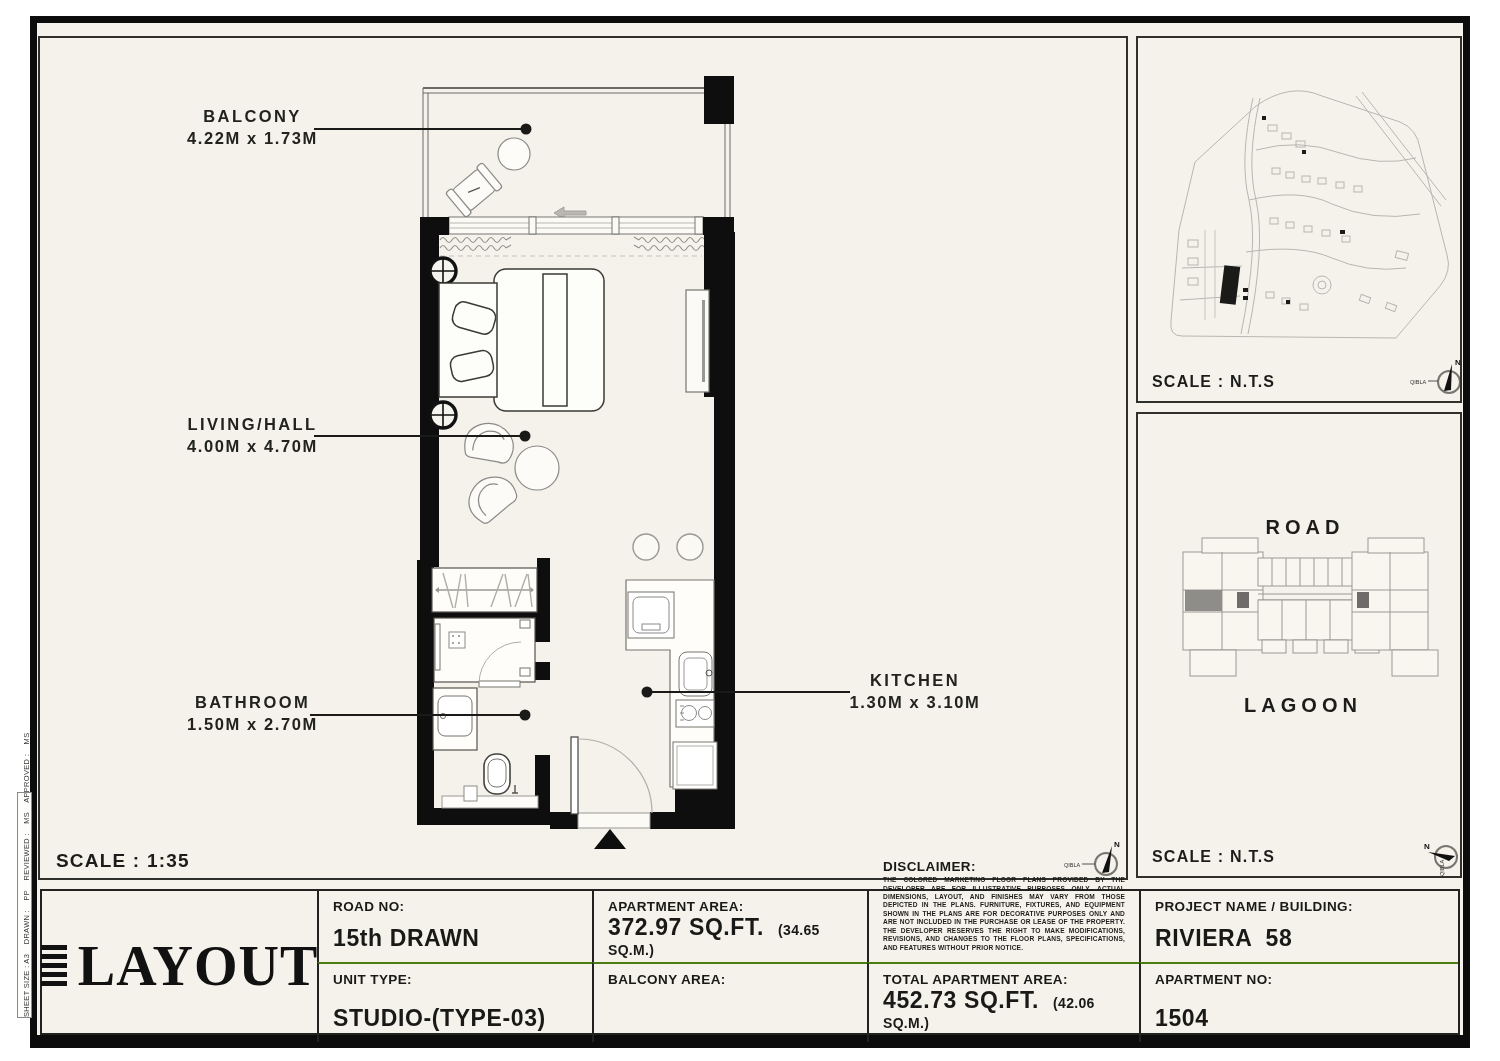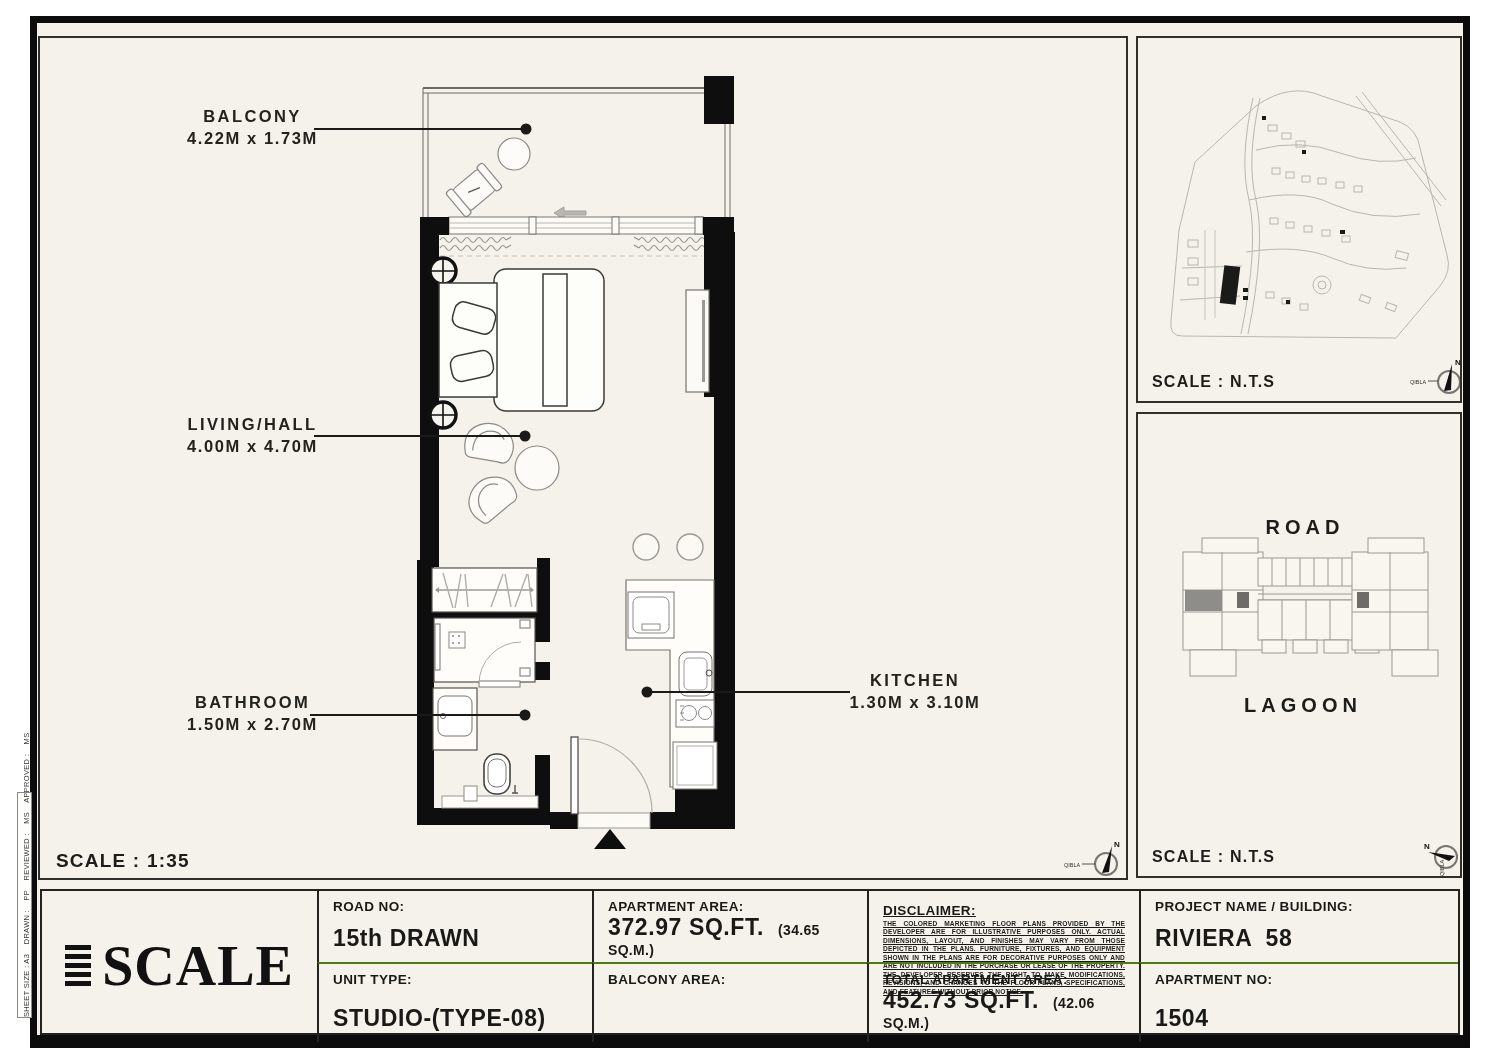--- a/index.html
+++ b/index.html
@@ -25,21 +25,21 @@
     display:flex;flex-direction:column;justify-content:space-between;}
   .cell.rowb{border-top:2px solid #4d7c0f;}
   .cell .lbl{font-size:13.5px;font-weight:700;letter-spacing:0.4px;}
   .cell .val{font-size:23px;font-weight:700;letter-spacing:0.6px;white-space:pre;}
   .cell .metric{font-size:14px;font-weight:700;letter-spacing:0.3px;margin-left:14px;}
   .logo-cell{grid-row:1/3;border-left:none;display:flex;align-items:center;justify-content:center;}
   .logo-wrap{display:flex;align-items:center;}
   .logo-bars{display:flex;flex-direction:column;justify-content:space-between;width:26px;height:41px;margin-right:11px;}
   .logo-bars span{display:block;height:5.4px;background:#111;}
   .logo-text{font-family:"Liberation Serif",serif;font-size:56px;font-weight:700;letter-spacing:1px;color:#111;line-height:1;}
-  .disc-cell{justify-content:space-between;padding-top:12px;text-decoration:underline;}
+  .disc-cell{justify-content:flex-end;padding-top:12px;}
   .disc-cell .lbl{margin-bottom:2px;}
   .disc-text{font-size:6.6px;line-height:1.28;font-weight:700;text-align:justify;letter-spacing:0.15px;color:#1c1c1a;}
   
   .side-strip{position:absolute;left:17px;top:792px;width:15px;height:226px;background:#fdfdfb;
     border:1px solid #8a8a86;box-sizing:border-box;overflow:visible;}
   .side-strip-inner{position:absolute;left:2px;top:0;width:226px;height:13px;font-size:7.5px;color:#3a3a36;
     letter-spacing:0.3px;white-space:pre;transform:rotate(-90deg) translateX(-224px);transform-origin:0 0;line-height:13px;}
 </style>
 </head>
 <body>
@@ -345,42 +345,42 @@
   <section class="title-block">
     <div class="cell logo-cell">
       <div class="logo-wrap">
         <div class="logo-bars">
             <span></span>
             <span></span>
             <span></span>
             <span></span>
             <span></span>
           </div>
-        <div class="logo-text">SCALE</div>
+        <div class="logo-text">LAYOUT</div>
       </div>
     </div>
     <div class="cell">
       <div class="lbl">ROAD NO:</div>
       <div class="val">15th DRAWN</div>
     </div>
     <div class="cell">
       <div class="lbl">APARTMENT AREA:</div>
       <div><span class="val">372.97 SQ.FT.</span><span class="metric">(34.65 SQ.M.)</span></div>
     </div>
     <div class="cell disc-cell">
       <div class="lbl">DISCLAIMER:</div>
       <div class="disc-text">THE COLORED MARKETING FLOOR PLANS PROVIDED BY THE DEVELOPER ARE FOR ILLUSTRATIVE PURPOSES ONLY. ACTUAL DIMENSIONS, LAYOUT, AND FINISHES MAY VARY FROM THOSE DEPICTED IN THE PLANS. FURNITURE, FIXTURES, AND EQUIPMENT SHOWN IN THE PLANS ARE FOR DECORATIVE PURPOSES ONLY AND ARE NOT INCLUDED IN THE PURCHASE OR LEASE OF THE PROPERTY. THE DEVELOPER RESERVES THE RIGHT TO MAKE MODIFICATIONS, REVISIONS, AND CHANGES TO THE FLOOR PLANS, SPECIFICATIONS, AND FEATURES WITHOUT PRIOR NOTICE.</div>
     </div>
     <div class="cell">
       <div class="lbl">PROJECT NAME / BUILDING:</div>
       <div class="val">RIVIERA  58</div>
     </div>
     <div class="cell rowb">
       <div class="lbl">UNIT TYPE:</div>
-      <div class="val">STUDIO-(TYPE-08)</div>
+      <div class="val">STUDIO-(TYPE-03)</div>
     </div>
     <div class="cell rowb">
       <div class="lbl">BALCONY AREA:</div>
     </div>
     <div class="cell rowb">
       <div class="lbl">TOTAL APARTMENT AREA:</div>
       <div><span class="val">452.73 SQ.FT.</span><span class="metric">(42.06 SQ.M.)</span></div>
     </div>
     <div class="cell rowb">
       <div class="lbl">APARTMENT NO:</div>

